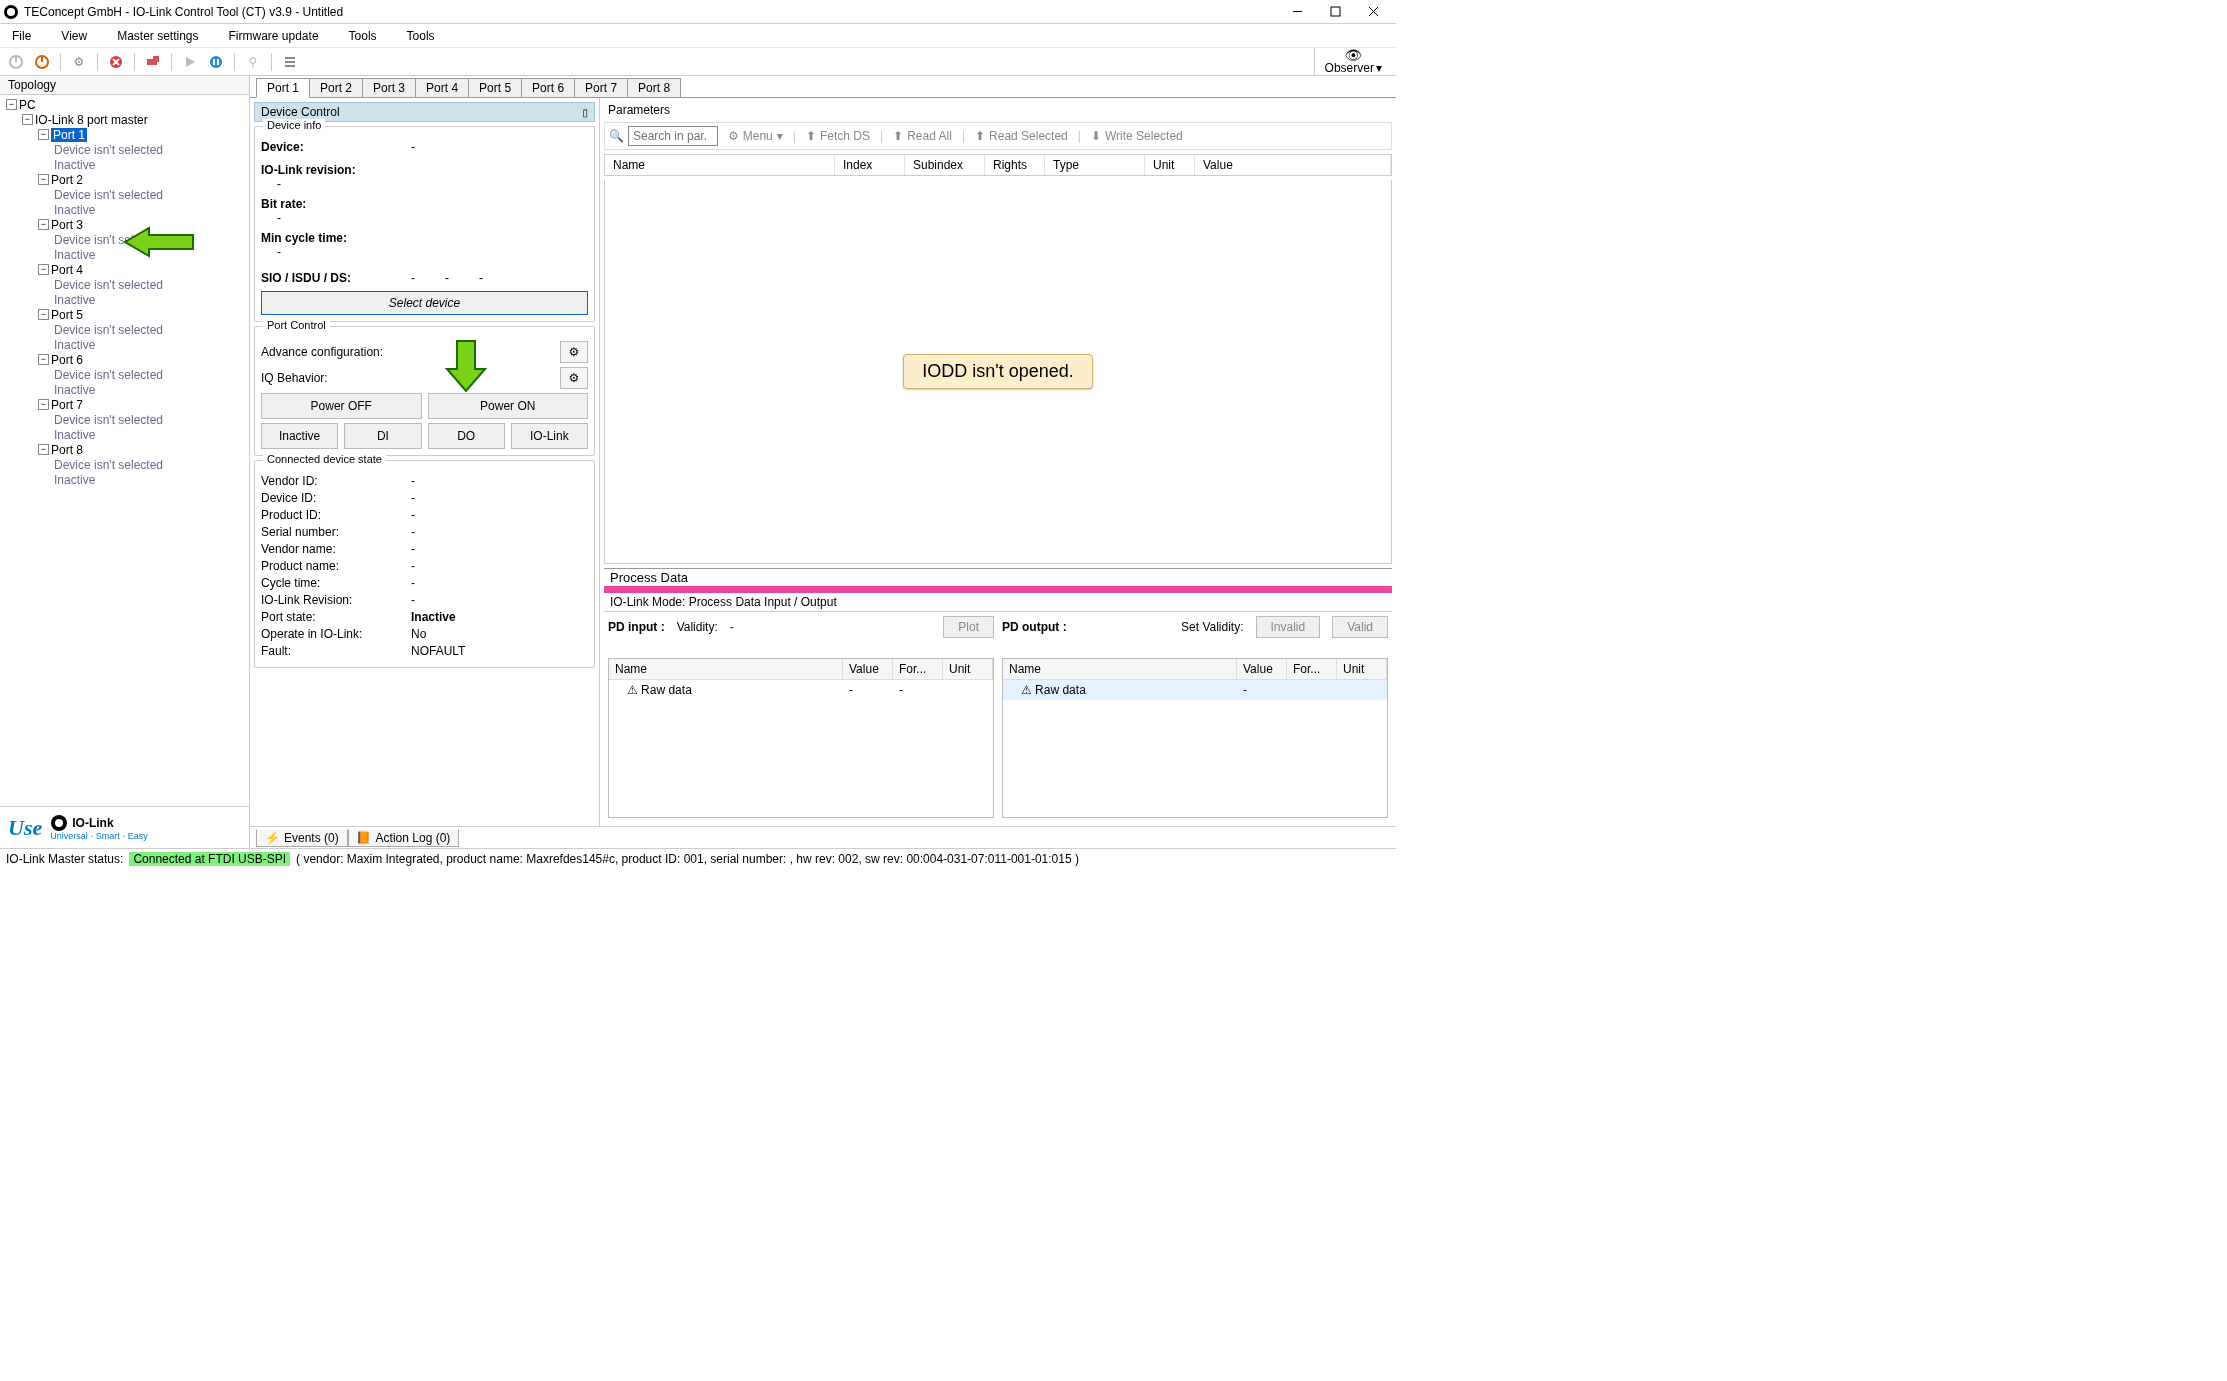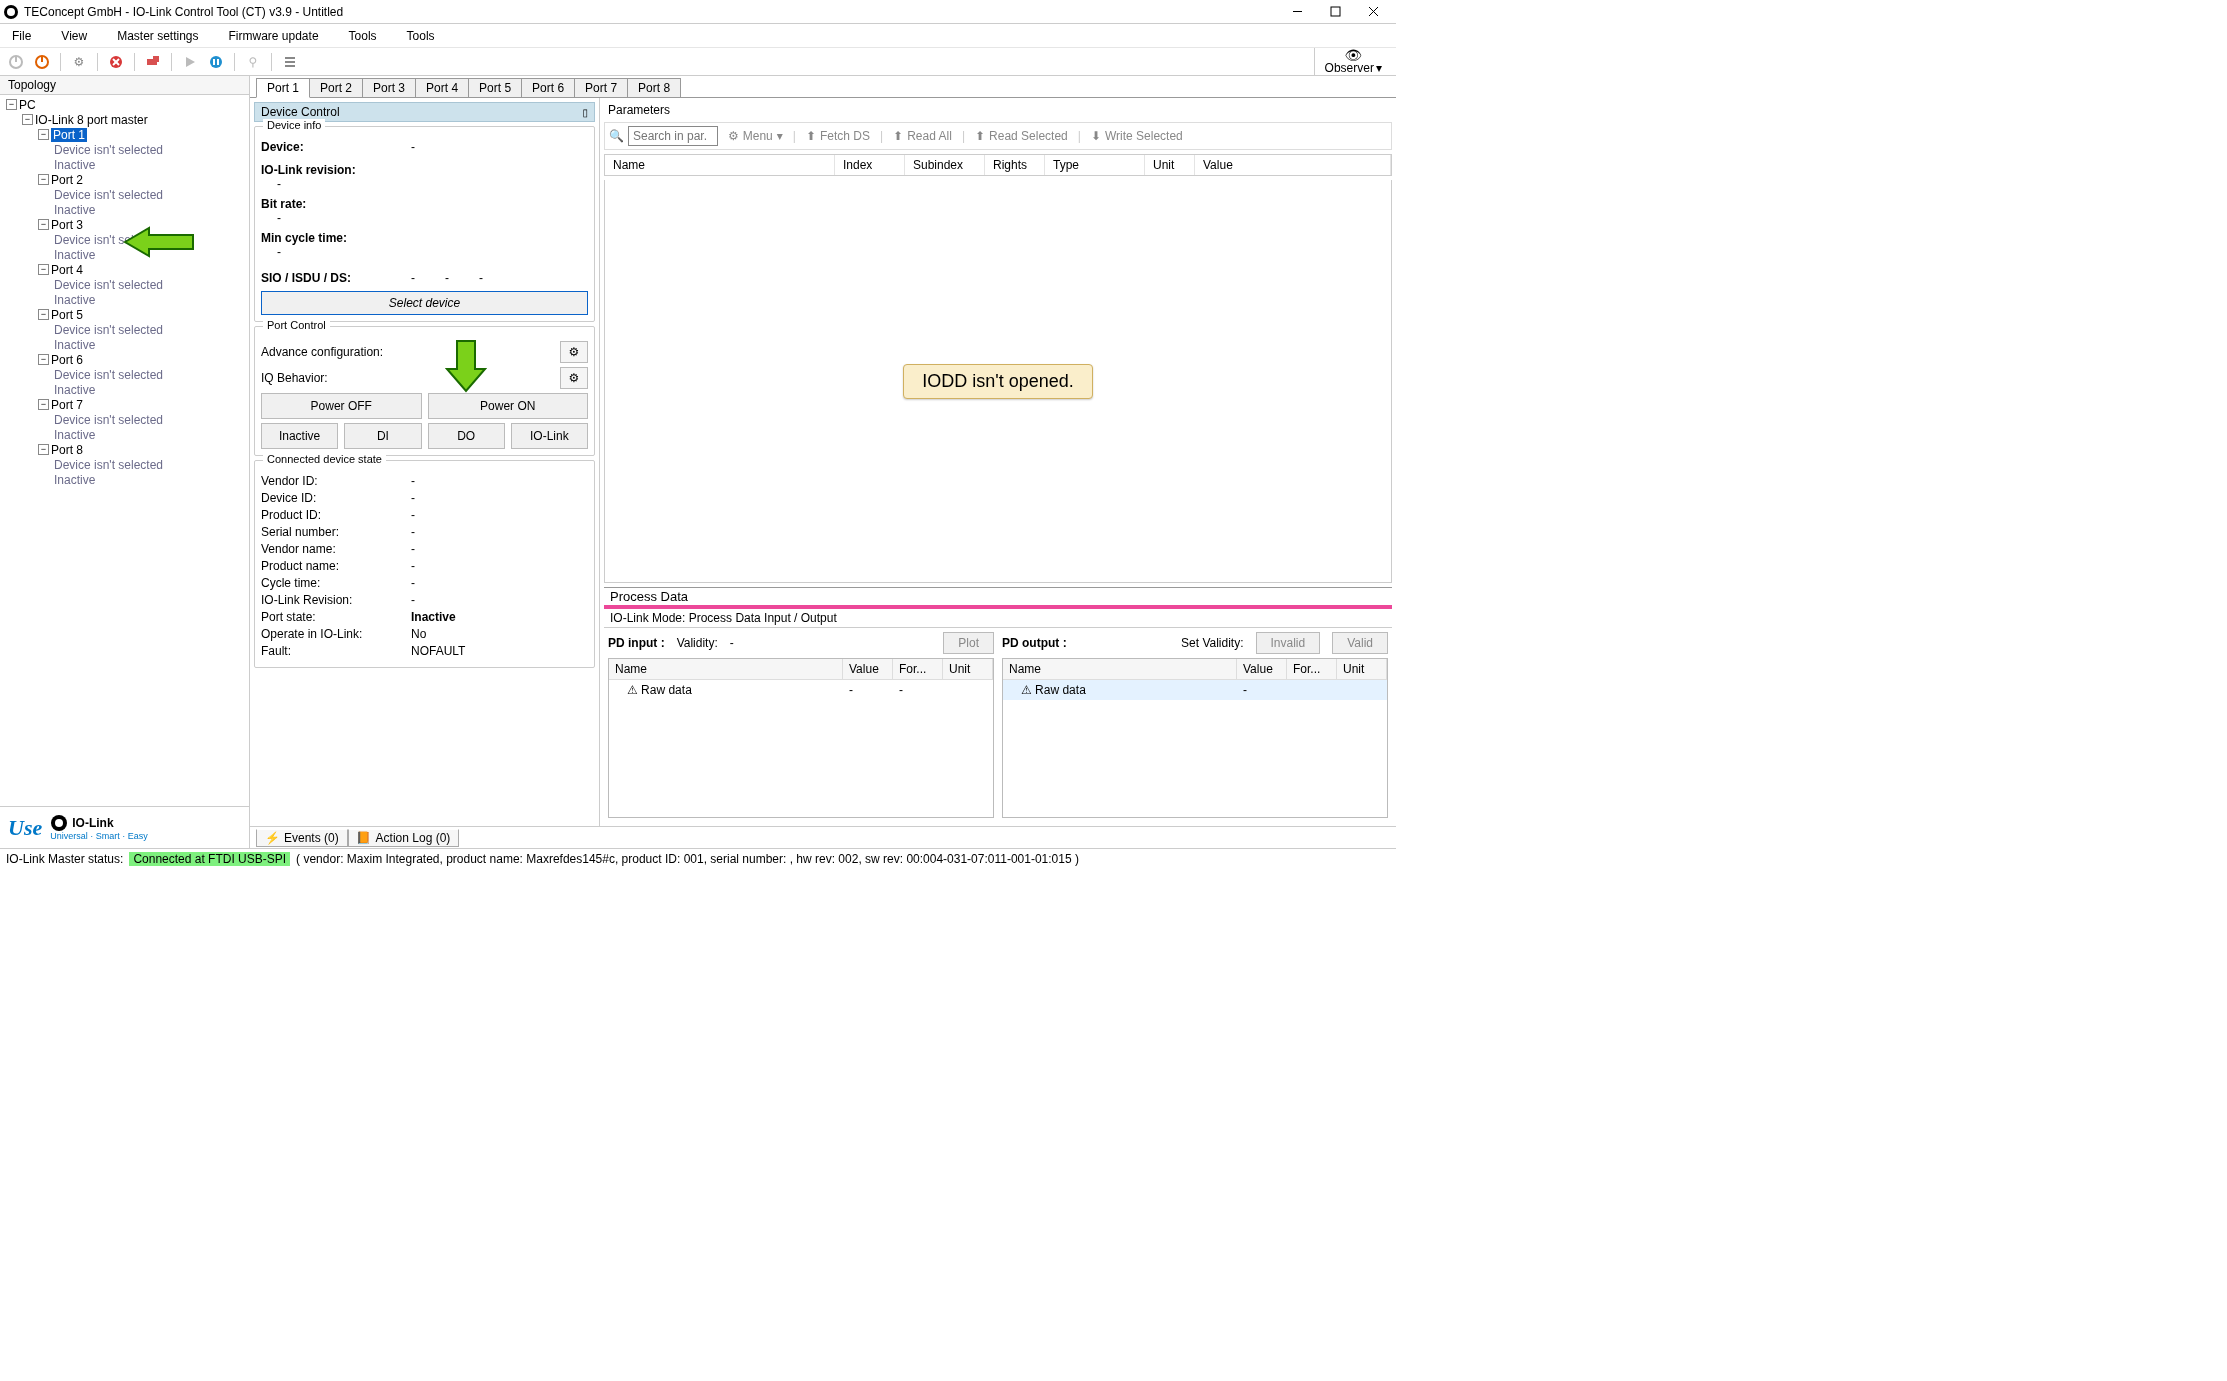--- a/index.html
+++ b/index.html
@@ -76,24 +76,24 @@
   .psearch input { border:1px solid #888; padding:2px 4px; width:90px; font-size:12px;}
   .plink { color:#888; display:flex; align-items:center; gap:4px; font-size:12px;}
   .plink .icn { color:#888;}
   .ptable-hdr { display:flex; border:1px solid #ccc; background:#fff;}
   .ptable-hdr div { padding:3px 8px; border-right:1px solid #e4e4e4; font-size:12px;}
   .pbody { flex:1; border:1px solid #ccc; border-top:none; display:flex; align-items:center; justify-content:center;}
   .iodd-msg { background:#faeecb; border:1px solid #d0b060; border-radius:4px; padding:6px 18px; font-size:18px; box-shadow:0 1px 2px rgba(0,0,0,.2);}
   
   .pd-sec { border-top:1px solid #999;}
   .pd-sec .hdr { padding:1px 6px; font-size:13px;}
-  .pd-mode { border-top:4px solid #ec4899; border-bottom:1px solid #ccc; padding:2px 6px; font-size:12px;}
+  .pd-mode { border-top:7px solid #ec4899; border-bottom:1px solid #ccc; padding:2px 6px; font-size:12px;}
   .pd-body { display:flex; gap:8px; padding:4px;}
   .pd-panel { flex:1; display:flex; flex-direction:column;}
-  .pd-top { display:flex; align-items:center; gap:12px; margin-bottom:4px;}
+  .pd-top { display:flex; align-items:center; gap:12px; margin-bottom:20px;}
   .pd-top .lab { font-weight:bold; font-size:12px;}
   .pd-top .spacer {flex:1;}
   .pd-btn { border:1px solid #bbb; background:#f0f0f0; padding:3px 14px; font-size:12px; color:#888;}
   .grid { border:1px solid #bbb; height:160px;}
   .grid-hdr { display:flex; background:#f6f6f6;}
   .grid-hdr div { padding:3px 6px; border-right:1px solid #ddd; border-bottom:1px solid #ddd; font-size:12px;}
   .grid-row { display:flex;}
   .grid-row div { padding:3px 6px; font-size:12px;}
   .grid-row.sel { background:#e4f2ff;}
   

